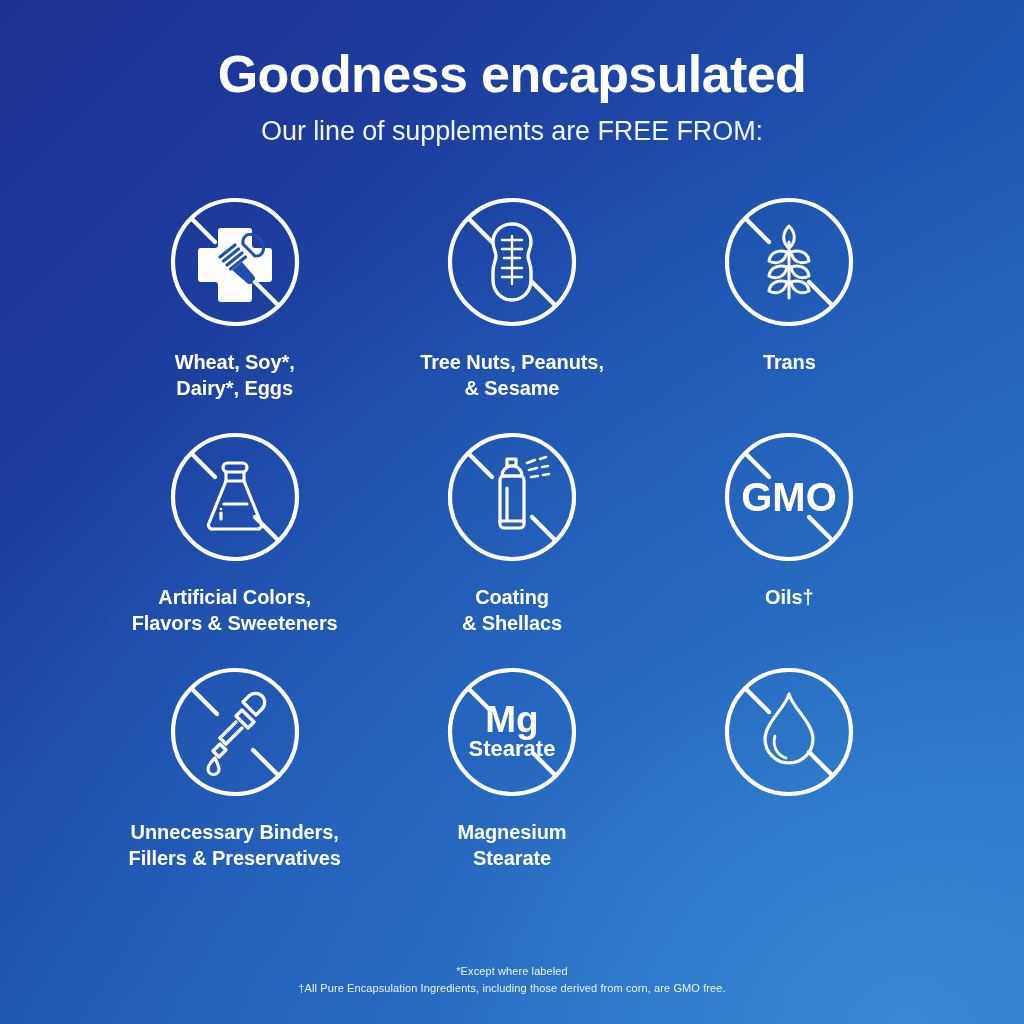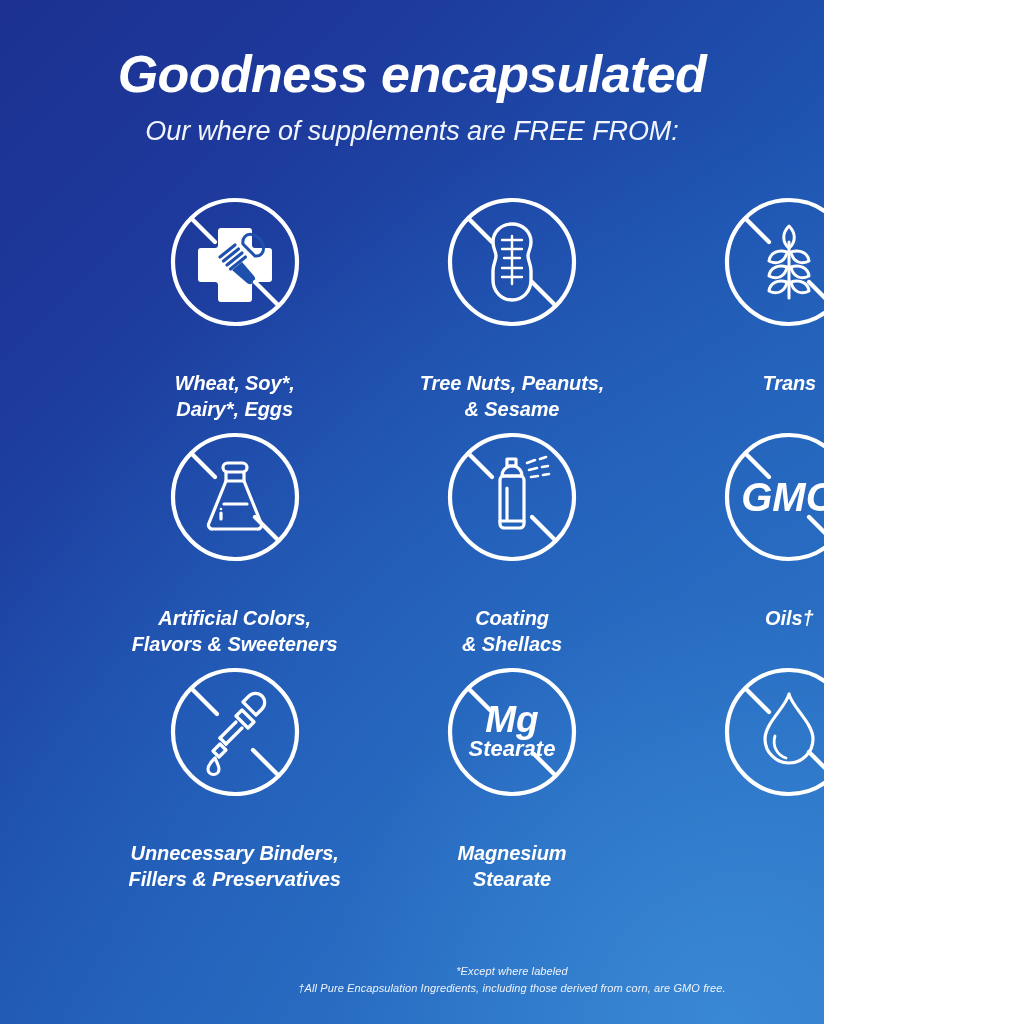--- a/index.html
+++ b/index.html
@@ -6,27 +6,26 @@
   * { margin:0; padding:0; box-sizing:border-box; }
 
   html, body {
     width:1024px; height:1024px;
     font-family:"Liberation Sans", sans-serif;
     overflow:hidden;
   }
 
   #poster {
     position:relative;
-    width:824px; height:1024px;
+    width:1024px; height:1024px;
     background:
       radial-gradient(ellipse 150% 130% at 88% 100%, rgba(60,140,215,0.85) 0%, rgba(45,115,200,0.45) 32%, rgba(30,70,160,0.0) 68%),
       linear-gradient(135deg, #1c3191 0%, #1d3a9c 22%, #1f55b2 52%, #2467bd 74%, #2d78c9 100%);
     color:#ffffff;
     overflow:hidden;
-    font-style:italic;
   }
 
   
   .header { width:100%; padding-top:46px; text-align:center; }
 
   .title {
     font-size:52px;
     font-weight:bold;
     letter-spacing:-0.6px;
     line-height:1.08;
@@ -51,21 +50,20 @@
     grid-template-rows:repeat(3, 235px);
     column-gap:0;
     row-gap:0;
     padding:0 96px;
   }
 
   .cell {
     display:flex;
     flex-direction:column;
     align-items:center;
-    gap:21px;
   }
 
   .badge {
     width:132px; height:132px;
     position:relative;
     flex:0 0 auto;
   }
   .badge svg { display:block; width:132px; height:132px; }
 
   .cell-label {
@@ -94,21 +92,21 @@
     letter-spacing:0.1px;
   }
 </style>
 </head>
 <body>
 
 <div id="poster">
 
   <div class="header">
     <div class="title">Goodness encapsulated</div>
-    <div class="subtitle">Our where of supplements are FREE FROM:</div>
+    <div class="subtitle">Our line of supplements are FREE FROM:</div>
   </div>
 
   <div class="grid">
 
     <div class="cell">
       <div class="badge">
         <svg viewBox="0 0 132 132" fill="none" stroke="#ffffff">
 
           <path d="M52 32 h28 a3 3 0 0 1 3 3 v14 a3 3 0 0 0 3 3 h14 a3 3 0 0 1 3 3 v28 a3 3 0 0 1 -3 3 h-14 a3 3 0 0 0 -3 3 v14 a3 3 0 0 1 -3 3 h-28 a3 3 0 0 1 -3 -3 v-14 a3 3 0 0 0 -3 -3 h-14 a3 3 0 0 1 -3 -3 v-28 a3 3 0 0 1 3 -3 h14 a3 3 0 0 0 3 -3 v-14 a3 3 0 0 1 3 -3 z" fill="#ffffff" stroke="none"></path>
 

